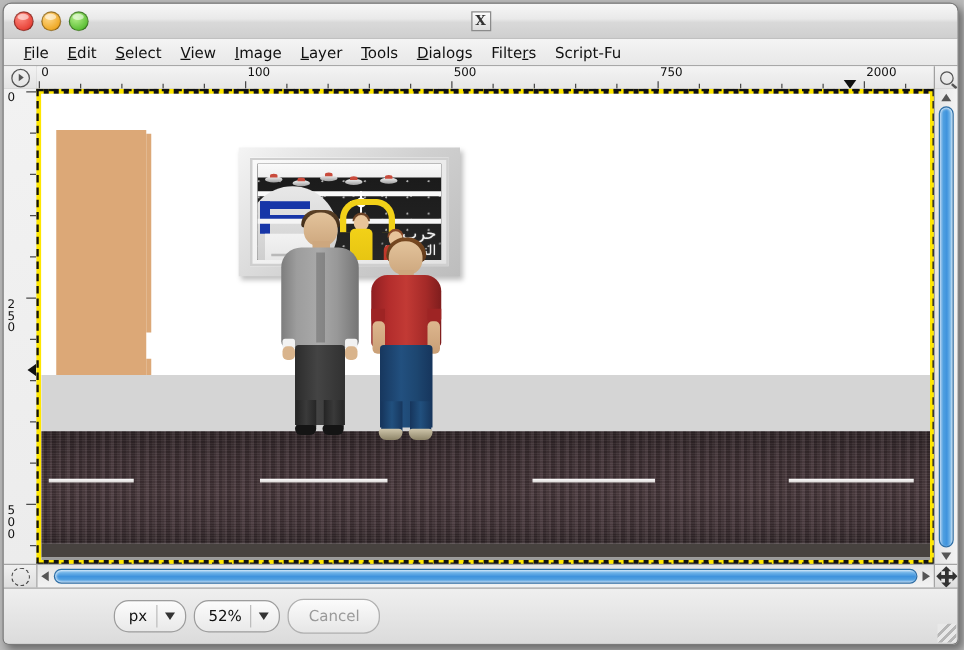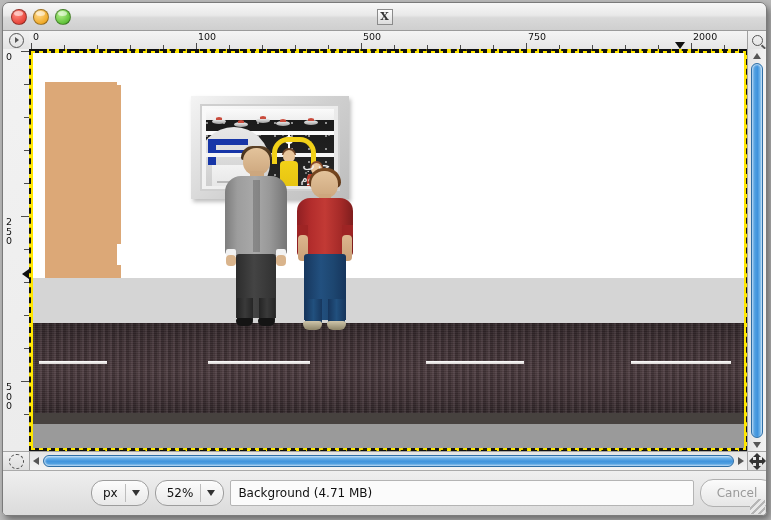--- a/index.html
+++ b/index.html
@@ -260,21 +260,21 @@
   .curb2 {
     position:absolute; left:0; right:0;
     top:371px; bottom:0;
     background:#9a9a9a;
   }
 
   
   .frame-outer {
     position:absolute;
     left:158px; top:43px;
-    width:158px; height:103px;
+    width:177px; height:103px;
     background: linear-gradient(135deg,#f4f4f4,#d0d0d0 55%,#bdbdbd);
     box-shadow: 2px 3px 4px rgba(0,0,0,0.25);
   }
   .frame-inner {
     position:absolute;
     left:9px; top:8px; right:9px; bottom:8px;
     background: linear-gradient(135deg,#fafafa,#e2e2e2);
     box-shadow: inset 0 0 0 2px #cfcfcf;
   }
   .poster {
@@ -638,20 +638,32 @@
     <div class="tl-buttons">
       <div class="tl-btn tl-close"></div>
       <div class="tl-btn tl-min"></div>
       <div class="tl-btn tl-max"></div>
     </div>
     <div id="title-center">
       <div id="app-icon">X</div>
     </div>
   </div>
 
+  <div id="menubar">
+    <div class="menu-item"><u>F</u>ile</div>
+    <div class="menu-item"><u>E</u>dit</div>
+    <div class="menu-item"><u>S</u>elect</div>
+    <div class="menu-item"><u>V</u>iew</div>
+    <div class="menu-item"><u>I</u>mage</div>
+    <div class="menu-item"><u>L</u>ayer</div>
+    <div class="menu-item"><u>T</u>ools</div>
+    <div class="menu-item"><u>D</u>ialogs</div>
+    <div class="menu-item">Filte<u>r</u>s</div>
+    <div class="menu-item">Script-Fu</div>
+  </div>
 
   <div id="mainarea">
 
     <div id="ruler-corner">
       <div class="glyph">
           <i></i>
         </div>
     </div>
 
     <div id="hruler">
@@ -856,20 +868,19 @@
     </div>
 
     <div class="combo">
       <span class="val">52%</span>
       <span class="divider"></span>
       <span class="caret">
           <i class="caret-tri"></i>
         </span>
     </div>
 
-    <div id="status-text">Background (4.71 MB)</div>
 
     <div id="cancel-btn">Cancel</div>
 
     <div id="resize-grip"></div>
   </div>
 
 </div>
 
 </body></html>

